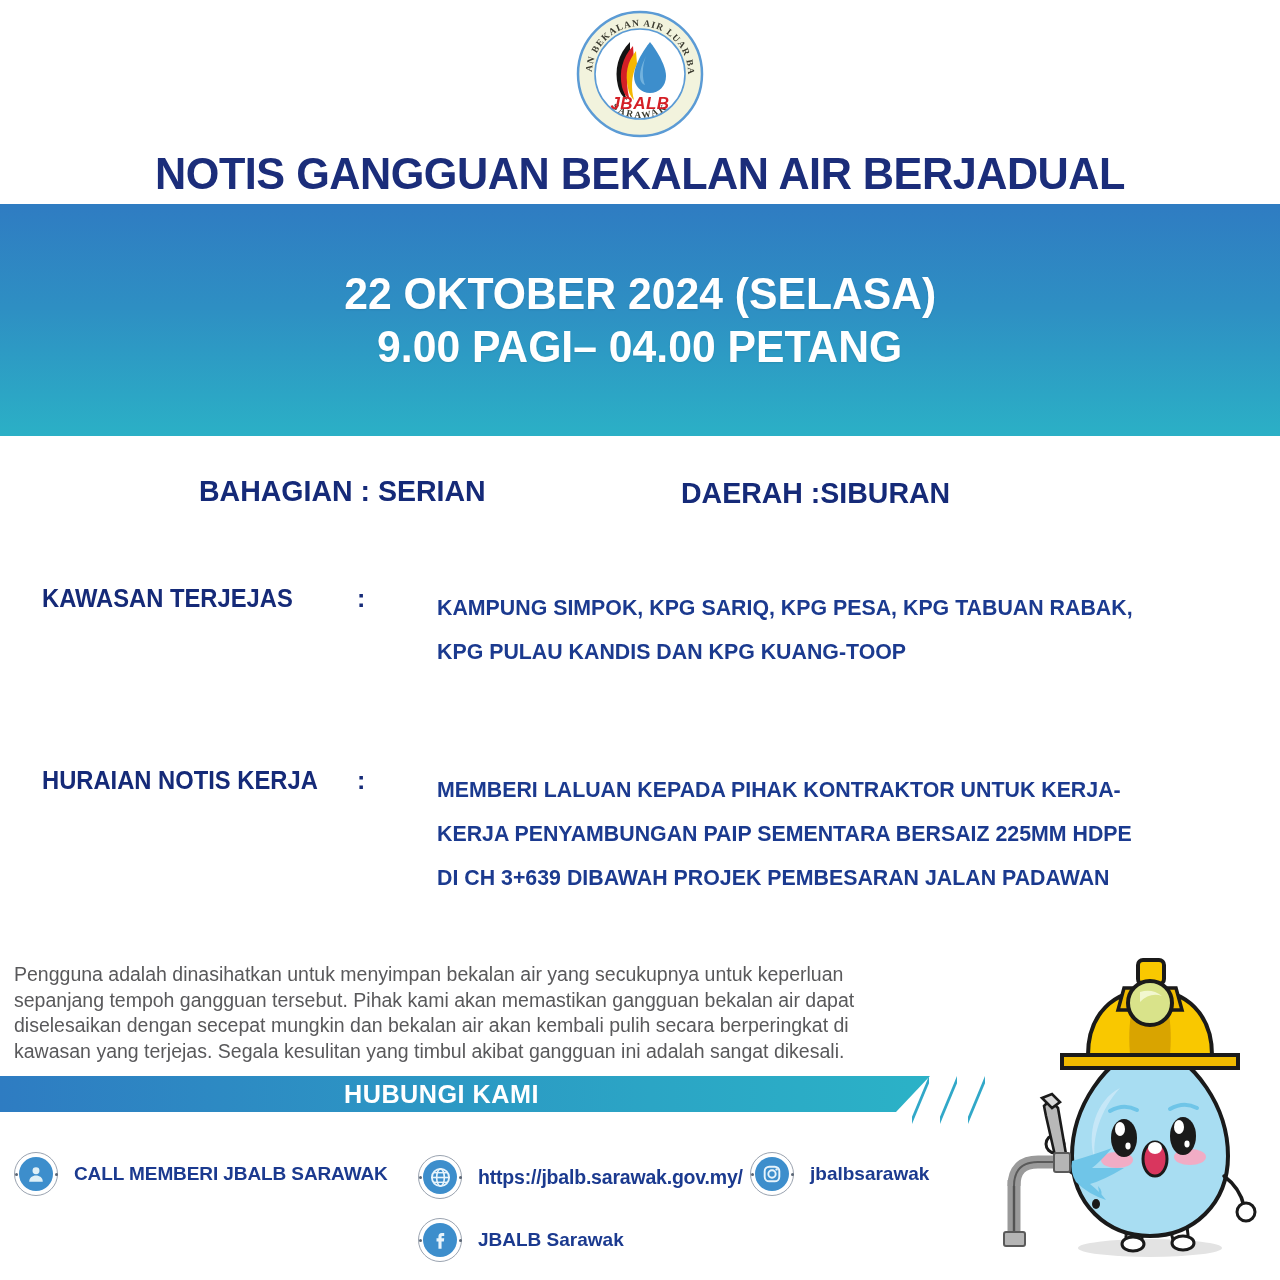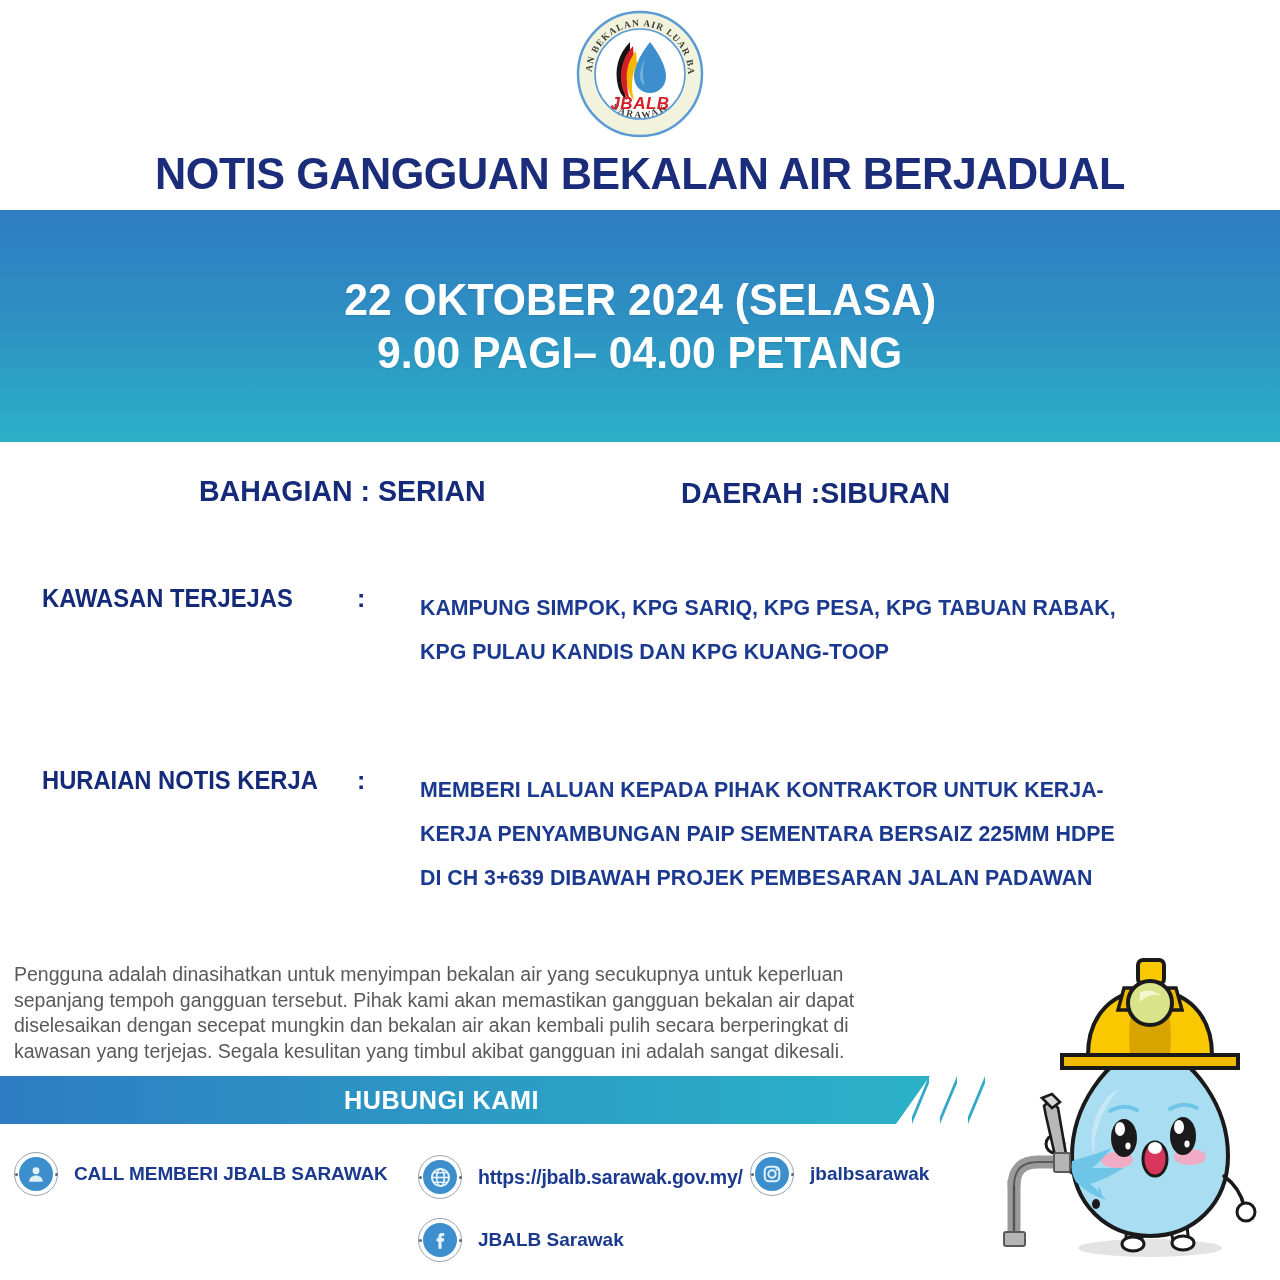--- a/index.html
+++ b/index.html
@@ -29,21 +29,21 @@
     font-size: 45px;
     font-weight: 700;
     letter-spacing: -0.5px;
     color: #1b2d7a;
     transform: scaleX(0.96);
     white-space: nowrap;
   }
 
   
   .date-banner {
-    position: absolute; top: 210px; left: 0;
+    position: absolute; top: 204px; left: 0;
     width: 1280px; height: 232px;
     background: linear-gradient(180deg, #2f7cc2 0%, #2e8fc3 45%, #2bb0c6 100%);
     display: flex; flex-direction: column;
     align-items: center; justify-content: center;
     gap: 3px;
   }
   .date-line {
     color: #ffffff;
     font-weight: 700;
     font-size: 44px;
@@ -67,21 +67,21 @@
   .info-block { position: absolute; left: 0; width: 1280px; }
   .info-label {
     position: absolute; left: 42px; top: 0;
     color: #152a78; font-weight: 700; font-size: 25px;
     white-space: nowrap; transform: scaleX(0.95); transform-origin: left center;
   }
   .info-colon {
     position: absolute; left: 357px; top: 0;
     color: #152a78; font-weight: 700; font-size: 25px;
   }
-  .info-values { position: absolute; left: 420px; top: 2px; width: 760px; }
+  .info-values { position: absolute; left: 437px; top: 2px; width: 760px; }
   .info-line {
     color: #1b3a8f; font-weight: 700; font-size: 22px;
     line-height: 44px; white-space: nowrap;
     transform: scaleX(0.97); transform-origin: left center;
   }
 
   #block-kawasan { top: 584px; }
   #block-huraian { top: 766px; }
 
   
@@ -90,21 +90,21 @@
     width: 912px;
     color: #59595b;
     font-size: 19.5px;
     line-height: 25.5px;
     font-family: "Liberation Sans", sans-serif;
   }
 
   
   .contact-bar {
     position: absolute; top: 1076px; left: 0;
-    width: 930px; height: 48px;
+    width: 930px; height: 36px;
     background: linear-gradient(90deg, #2e7cc2 0%, #2ba5c5 70%, #2bb2c7 100%);
     clip-path: polygon(0 0, 100% 0, calc(100% - 34px) 100%, 0 100%);
     display: flex; align-items: center; justify-content: center;
   }
   .contact-bar-label {
     color: #ffffff; font-weight: 700; font-size: 26px;
     letter-spacing: 0.5px; transform: translateX(-24px) scaleX(0.97);
   }
   .stripe {
     position: absolute; top: 1076px; height: 48px; width: 17px;

